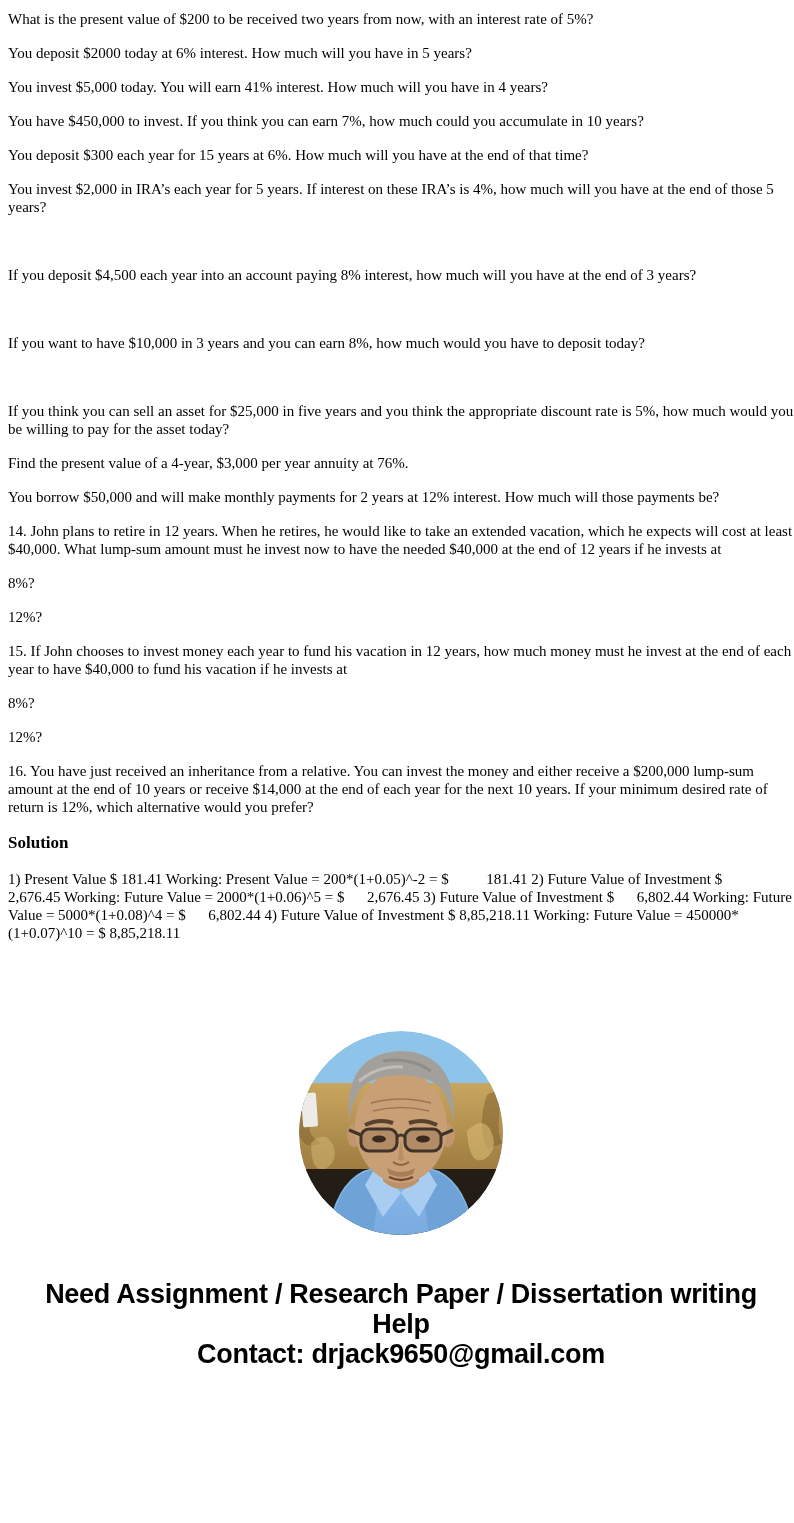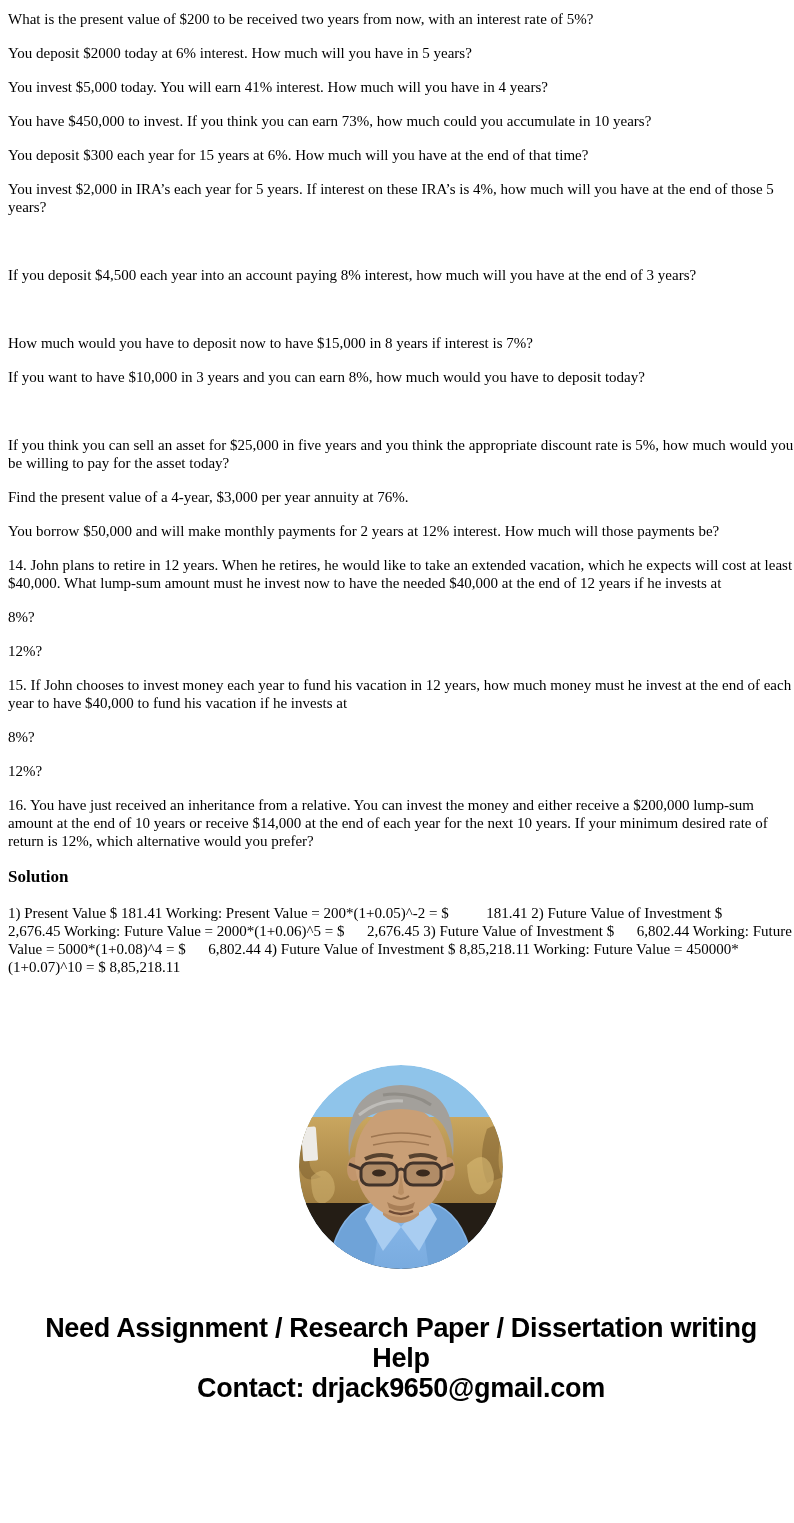--- a/index.html
+++ b/index.html
@@ -59,27 +59,26 @@
 </style>
 </head>
 <body>
 
 <main class="page">
 
   <section>
       <p class="doc-para">What is the present value of $200 to be received two years from now, with an interest rate of 5%?</p>
       <p class="doc-para">You deposit $2000 today at 6% interest. How much will you have in 5 years?</p>
       <p class="doc-para">You invest $5,000 today. You will earn 41% interest. How much will you have in 4 years?</p>
-      <p class="doc-para">You have $450,000 to invest. If you think you can earn 73%, how much could you accumulate in 10 years?</p>
+      <p class="doc-para">You have $450,000 to invest. If you think you can earn 7%, how much could you accumulate in 10 years?</p>
       <p class="doc-para">You deposit $300 each year for 15 years at 6%. How much will you have at the end of that time?</p>
       <p class="doc-para">You invest $2,000 in IRA’s each year for 5 years. If interest on these IRA’s is 4%, how much will you have at the end of those 5 years?</p>
       <p class="doc-para"></p>
       <p class="doc-para">If you deposit $4,500 each year into an account paying 8% interest, how much will you have at the end of 3 years?</p>
       <p class="doc-para"></p>
-      <p class="doc-para">How much would you have to deposit now to have $15,000 in 8 years if interest is 7%?</p>
       <p class="doc-para">If you want to have $10,000 in 3 years and you can earn 8%, how much would you have to deposit today?</p>
       <p class="doc-para"></p>
       <p class="doc-para">If you think you can sell an asset for $25,000 in five years and you think the appropriate discount rate is 5%, how much would you be willing to pay for the asset today?</p>
       <p class="doc-para">Find the present value of a 4-year, $3,000 per year annuity at 76%.</p>
       <p class="doc-para">You borrow $50,000 and will make monthly payments for 2 years at 12% interest. How much will those payments be?</p>
       <p class="doc-para">14. John plans to retire in 12 years. When he retires, he would like to take an extended vacation, which he expects will cost at least $40,000. What lump-sum amount must he invest now to have the needed $40,000 at the end of 12 years if he invests at</p>
       <p class="doc-para">8%?</p>
       <p class="doc-para">12%?</p>
       <p class="doc-para">15. If John chooses to invest money each year to fund his vacation in 12 years, how much money must he invest at the end of each year to have $40,000 to fund his vacation if he invests at</p>
       <p class="doc-para">8%?</p>

